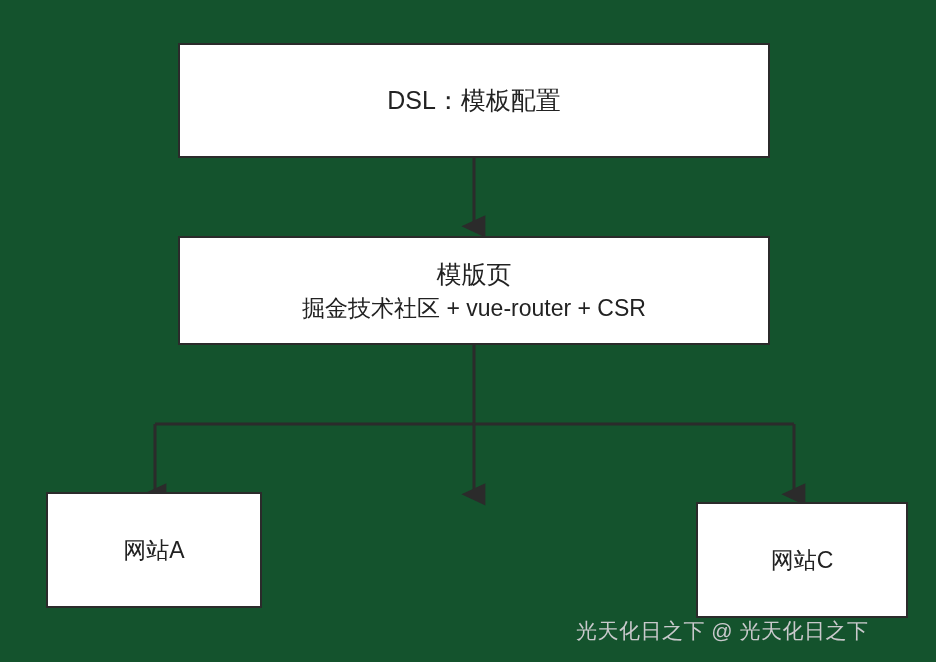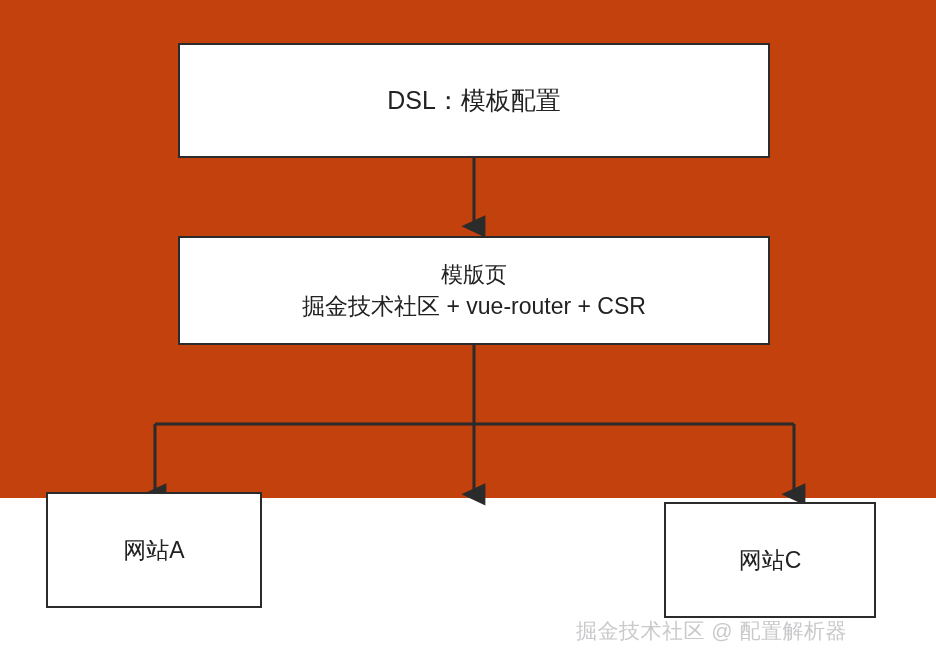--- a/index.html
+++ b/index.html
@@ -10,22 +10,22 @@
   body {
     width: 936px;
     height: 662px;
     font-family: "Liberation Sans", "DejaVu Sans", sans-serif;
     color: #222222;
     overflow: hidden;
   }
   #diagram-root {
     position: relative;
     width: 936px;
-    height: 498px;
-    background: #c2410c;
+    height: 662px;
+    background: #14532d;
   }
   .node-box {
     position: absolute;
     box-sizing: border-box;
     background: #ffffff;
     border: 2.5px solid #2b2b2b;
     display: flex;
     flex-direction: column;
     align-items: center;
     justify-content: center;
@@ -47,40 +47,40 @@
   #box-dsl .node-line {
     font-size: 25px;
   }
   #box-template {
     left: 178px;
     top: 236px;
     width: 592px;
     height: 109px;
   }
   #box-template .node-line.primary {
-    font-size: 22px;
+    font-size: 25px;
   }
   #box-template .node-line.secondary {
     font-size: 23px;
     margin-top: 2px;
   }
   #box-site-a {
     left: 46px;
     top: 492px;
     width: 216px;
     height: 116px;
   }
   #box-site-b {
     left: 367px;
     top: 502px;
     width: 213px;
     height: 116px;
   }
   #box-site-c {
-    left: 664px;
+    left: 696px;
     top: 502px;
     width: 212px;
     height: 116px;
   }
   .site-box .node-line {
     font-size: 23px;
   }
   
   #connector-layer {
     position: absolute;
@@ -146,15 +146,15 @@
 
   <div class="node-box site-box" id="box-site-a">
     <span class="node-line">网站A</span>
   </div>
 
 
   <div class="node-box site-box" id="box-site-c">
     <span class="node-line">网站C</span>
   </div>
 
-  <div id="watermark">掘金技术社区 @ 配置解析器</div>
+  <div id="watermark">光天化日之下 @ 光天化日之下</div>
 
 </div>
 
 </body></html>

